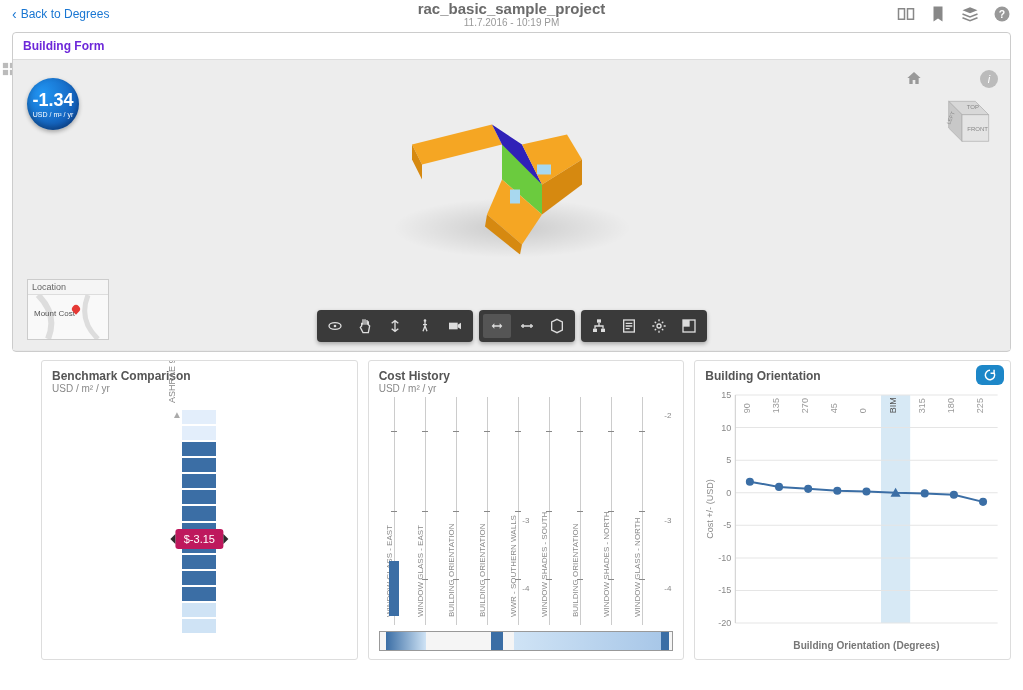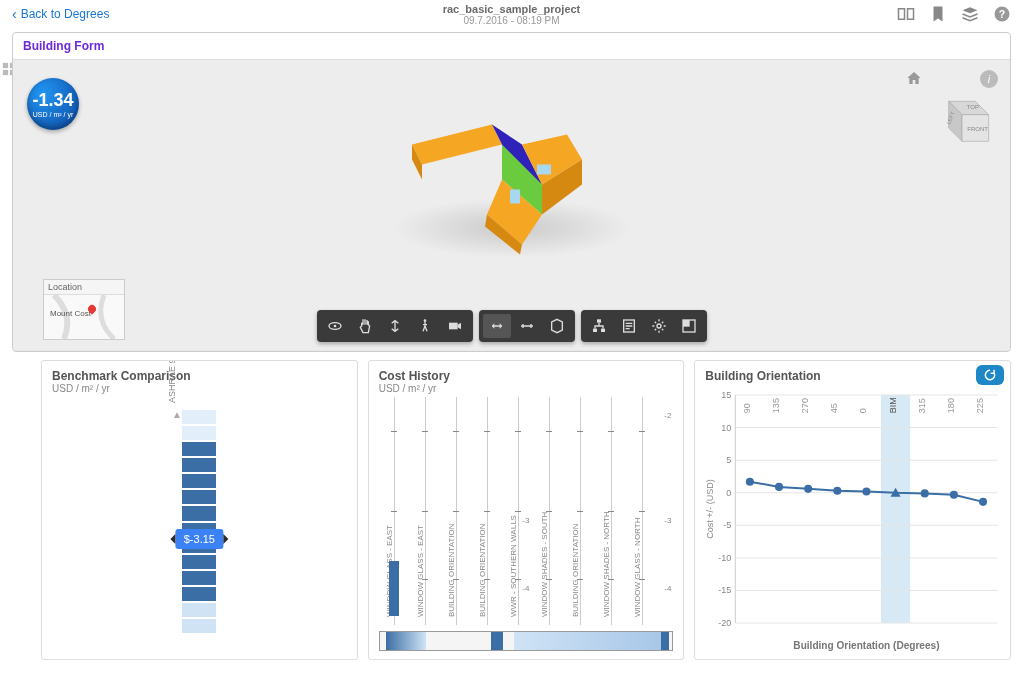--- a/index.html
+++ b/index.html
@@ -1,40 +1,40 @@
 <!DOCTYPE html>
 <html><head>
 <meta charset="utf-8">
 <style>
 * { box-sizing: border-box; margin: 0; padding: 0; }
 body { font-family: Arial, Helvetica, sans-serif; background: #fff; color: #4a4a4a; width: 1023px; height: 690px; overflow: hidden; font-size: 12px; }
 .header { display: flex; align-items: center; padding: 6px 12px; position: relative; }
 .back-link { color: #1976d2; font-size: 12px; display: flex; align-items: center; gap: 4px; cursor: pointer; }
 .back-link .chev { font-size: 14px; }
 .title-block { position: absolute; left: 50%; transform: translateX(-50%); text-align: center; }
-.proj-title { font-size: 11px; font-weight: 600; color: #6b6b6b; text-align: center; }
+.proj-title { font-size: 15px; font-weight: 600; color: #6b6b6b; text-align: center; }
 .proj-time { font-size: 10px; color: #999; }
 .header-icons { position: absolute; right: 12px; display: flex; gap: 14px; }
 .hdr-icon { width: 18px; height: 18px; display: flex; align-items: center; justify-content: center; color: #888; cursor: pointer; }
 .hdr-icon svg { width: 18px; height: 18px; fill: currentColor; }
 
 .main-panel { margin: 4px 12px 8px 12px; border: 1px solid #ccc; border-radius: 4px; background: linear-gradient(#f0f0f0,#e8e8e8); position: relative; height: 320px; }
 .panel-title { background: #fff; padding: 6px 10px; font-size: 12px; font-weight: 600; color: #6d28d9; border-bottom: 1px solid #ddd; border-radius: 4px 4px 0 0; }
 .viewport { position: relative; height: 290px; background: #ededed; }
 
 .score-badge { position: absolute; top: 18px; left: 14px; width: 52px; height: 52px; border-radius: 50%; background: radial-gradient(circle at 30% 30%, #2196f3, #0d47a1); color: #fff; display: flex; flex-direction: column; align-items: center; justify-content: center; box-shadow: inset 0 -3px 6px rgba(0,0,0,.3), 0 2px 4px rgba(0,0,0,.3); }
 .score-badge .val { font-size: 18px; font-weight: 700; }
 .score-badge .unit { font-size: 7px; }
 
 .home-icon { position: absolute; top: 10px; right: 88px; color: #999; cursor: pointer; }
 .info-icon { position: absolute; top: 10px; right: 12px; width: 18px; height: 18px; border-radius: 50%; background: #bbb; color: #fff; display: flex; align-items: center; justify-content: center; font-size: 11px; font-style: italic; cursor: pointer; }
 .view-cube { position: absolute; top: 28px; right: 14px; width: 68px; height: 60px; }
 .view-cube svg { width: 100%; height: 100%; }
 
-.location-box { position: absolute; bottom: 10px; left: 14px; width: 82px; background: #a3a3a3; border: 1px solid #ccc; font-size: 9px; margin-left: 16px; }
+.location-box { position: absolute; bottom: 10px; left: 14px; width: 82px; background: #a3a3a3; border: 1px solid #ccc; font-size: 9px; }
 .location-box .lbl { background: #f5f5f5; padding: 2px 4px; color: #666; border-bottom: 1px solid #ddd; }
 .location-box .map { height: 44px; position: relative; background: #f9f9f9; }
 .location-box .map .city { position: absolute; top: 14px; left: 6px; font-size: 8px; color: #555; }
 .location-box .map .pin { position: absolute; top: 10px; left: 44px; width: 8px; height: 8px; background: #e53935; border-radius: 50% 50% 50% 0; transform: rotate(-45deg); }
 
 .model-3d { position: absolute; left: 50%; top: 40%; transform: translate(-50%, -50%); }
 .shadow-3d { position: absolute; left: 50%; top: 58%; transform: translate(-50%,-50%); width: 240px; height: 60px; background: radial-gradient(ellipse, rgba(0,0,0,.15), transparent 70%); }
 
 .toolbar-row { position: absolute; bottom: 8px; left: 50%; transform: translateX(-50%); display: flex; gap: 6px; }
 .tool-group { display: flex; background: #3a3a3a; border-radius: 4px; padding: 4px; gap: 2px; box-shadow: 0 2px 4px rgba(0,0,0,.3); }
@@ -47,21 +47,21 @@
 .cards-row { display: flex; gap: 10px; padding: 0 12px; margin-left: 29px; }
 .card { flex: 1; border: 1px solid #ddd; border-radius: 3px; padding: 8px 10px; height: 300px; position: relative; overflow: hidden; }
 .card h3 { font-size: 12px; font-weight: 600; color: #555; }
 .card .sub { font-size: 10px; color: #888; margin-bottom: 6px; }
 
 
 .bench-col { position: absolute; left: 50%; top: 48px; transform: translateX(-50%); width: 36px; height: 225px; display: flex; flex-direction: column; }
 .bench-seg { flex: 1; border: 1px solid #fff; }
 .bench-label { position: absolute; left: 125px; top: 42px; transform: rotate(-90deg); transform-origin: left top; font-size: 9px; color: #888; white-space: nowrap; }
 .bench-arrow { position: absolute; left: 130px; top: 48px; font-size: 10px; color: #aaa; }
-.bench-badge { position: absolute; left: 50%; top: 168px; transform: translateX(-50%); background: #3b82f6; color: #fff; font-size: 11px; padding: 4px 8px; border-radius: 3px; white-space: nowrap; }
+.bench-badge { position: absolute; left: 50%; top: 168px; transform: translateX(-50%); background: #be185d; color: #fff; font-size: 11px; padding: 4px 8px; border-radius: 3px; white-space: nowrap; }
 .bench-badge::before, .bench-badge::after { content:''; position:absolute; top:50%; width:0; height:0; border:5px solid transparent; }
 .bench-badge::before { right:100%; border-right-color:#2c2c2c; transform:translateY(-50%); }
 .bench-badge::after { left:100%; border-left-color:#2c2c2c; transform:translateY(-50%); }
 
 
 .hist-area { position: absolute; left: 10px; right: 10px; top: 36px; bottom: 34px; }
 .hist-col { position: absolute; top: 0; bottom: 0; width: 1px; background: #ccc; }
 .hist-col-label { position: absolute; bottom: 8px; font-size: 8px; color: #888; transform: rotate(-90deg); transform-origin: left bottom; white-space: nowrap; }
 .hist-dash { position: absolute; width: 6px; height: 1px; background: #888; }
 .hist-val { position: absolute; font-size: 8px; color: #888; }
@@ -86,21 +86,21 @@
     </svg>
 </div>
 
 <div class="header">
   <div class="back-link">
     <span class="chev">‹</span>
     <span>Back to Degrees</span>
   </div>
   <div class="title-block">
     <div class="proj-title">rac_basic_sample_project</div>
-    <div class="proj-time">09.7.2016 - 08:19 PM</div>
+    <div class="proj-time">11.7.2016 - 10:19 PM</div>
   </div>
   <div class="header-icons">
     <div class="hdr-icon">
         <svg viewBox="0 0 24 24">
           <rect x="2" y="5" width="8" height="14" fill="none" stroke="currentColor" stroke-width="2"></rect>
           <rect x="14" y="5" width="8" height="14" fill="none" stroke="currentColor" stroke-width="2"></rect>
         </svg>
       </div>
     <div class="hdr-icon">
         <svg viewBox="0 0 24 24">

